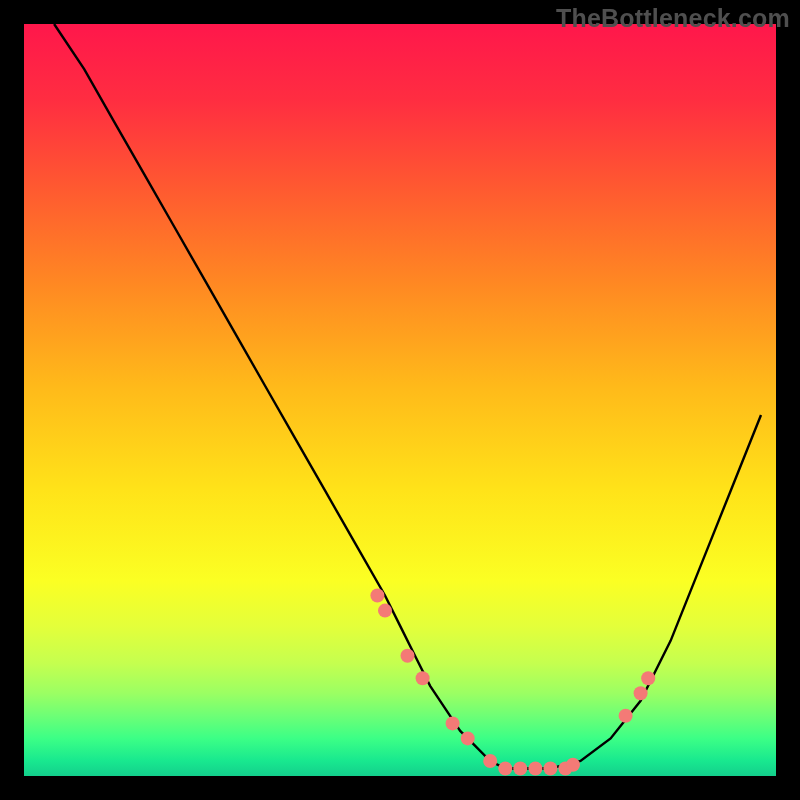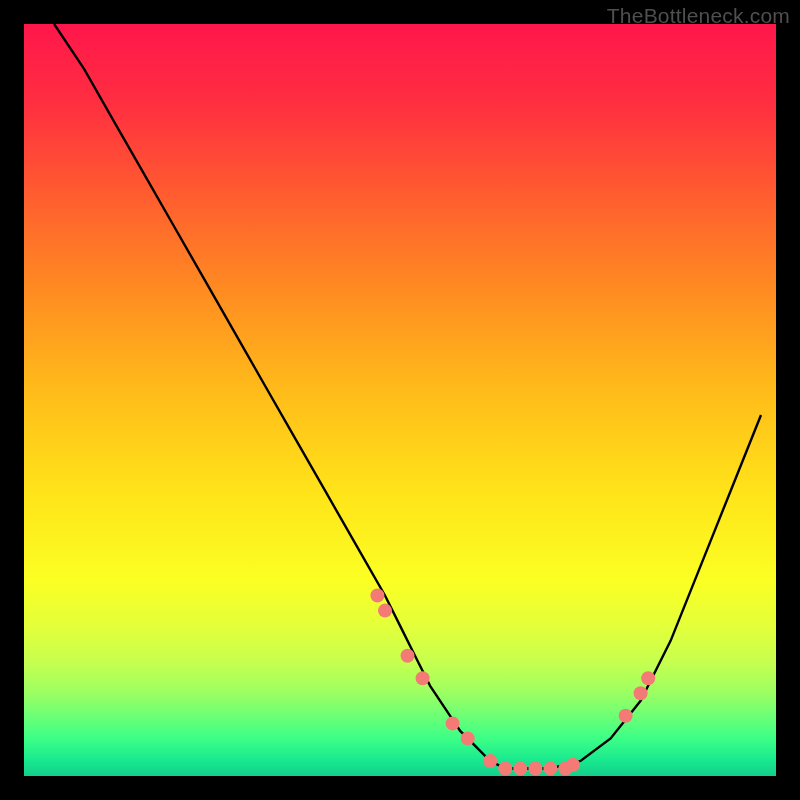--- a/index.html
+++ b/index.html
@@ -13,21 +13,21 @@
           #ffb91a 48%,
           #ffe319 62%,
           #fbff23 74%,
           #e4ff3a 80%,
           #c5ff4f 85%,
           #9bff63 89%,
           #6dff76 92%,
           #3cff86 95%,
           #18e88f 98%,
           #13cf8c 100%);}
-  .watermark{position:absolute;top:4px;right:10px;color:#4f4f4f;font-size:21px;font-weight:400;letter-spacing:.2px}
+  .watermark{position:absolute;top:4px;right:10px;color:#4f4f4f;font-size:25px;font-weight:700;letter-spacing:.2px}
   svg.curve{position:absolute;left:24px;top:24px;width:752px;height:752px;overflow:visible}
   .dot{fill:#f47a76}
 </style>
 </head>
 <body>
 
 <div class="frame">
   <div class="plot"></div>
 
   <svg class="curve" viewBox="0 0 752 752">

